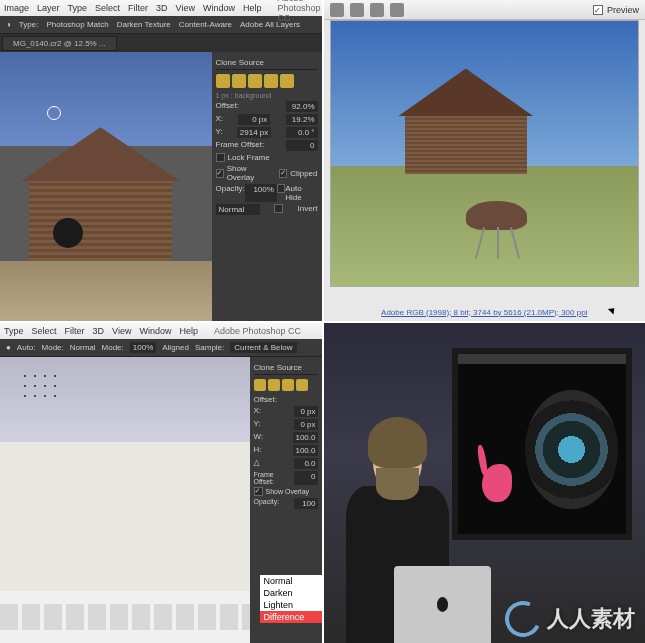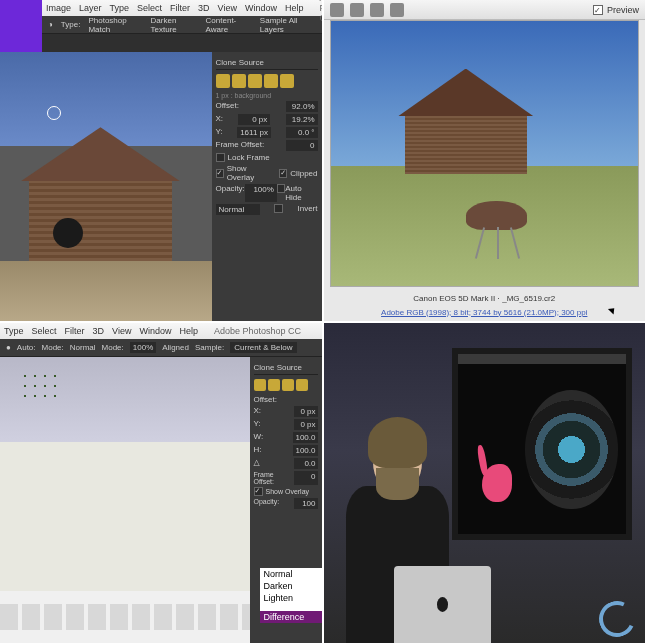--- a/index.html
+++ b/index.html
@@ -3,21 +3,21 @@
 <meta charset="utf-8">
 <style>
 * { margin: 0; padding: 0; box-sizing: border-box; }
 body { width: 645px; height: 643px; background: #fff; font-family: "Lucida Grande", Arial, sans-serif; font-size: 9px; position: relative; }
 
 .grid { display: grid; grid-template-columns: 1fr 1fr; grid-template-rows: 1fr 1fr; width: 100%; height: 100%; gap: 2px; background: #fff; }
 
 .panel { position: relative; overflow: hidden; }
 
 
-.tl { background: #6d28d9; padding-left: 42px; }
+.tl { background: #0c4a6e; }
 .tl .mac-menubar { background: linear-gradient(#f7f7f7,#e8e8e8); height: 16px; display: flex; align-items: center; padding: 0 4px; gap: 8px; font-size: 9px; color: #333; }
 .tl .ps-options { background: #3a3a3a; height: 18px; display: flex; align-items: center; gap: 8px; padding: 0 6px; color: #ccc; border-bottom: 1px solid #222; }
 .tl .ps-options span { font-size: 8px; }
 .tl .tabbar { background: #2f2f2f; height: 18px; display: flex; align-items: center; padding: 0 2px; color: #bbb; }
 .tl .tabbar .tab { padding: 2px 10px; background: #3a3a3a; border: 1px solid #222; font-size: 8px; margin-right: 1px; }
 .tl .tabbar .tab.active { background: #4a4a4a; }
 .tl .workspace { position: absolute; top: 52px; bottom: 0; left: 0; right: 0; display: flex; }
 .tl .canvas { flex: 1; background: #5a5a5a; position: relative; }
 .tl .sky { position: absolute; top: 0; left: 0; right: 0; height: 35%; background: linear-gradient(#4a6aa8,#6a8ac8); }
 .tl .ground { position: absolute; bottom: 0; left: 0; right: 0; height: 22%; background: linear-gradient(#9a8a6a,#b8a888); }
@@ -76,21 +76,21 @@
 .bl .hdr { border-bottom: 1px solid #222; padding: 2px 0; margin-bottom: 4px; }
 .bl .icons-row { display: flex; gap: 2px; margin: 4px 0; }
 .bl .stamp { width: 12px; height: 12px; background: #c8a838; border-radius: 2px; }
 .bl .row { display: flex; justify-content: space-between; margin: 2px 0; }
 .bl .field { background: #2a2a2a; padding: 1px 2px; min-width: 24px; text-align: right; }
 .bl .chk { display: flex; align-items: center; gap: 3px; margin: 2px 0; }
 .bl .chk .box { width: 9px; height: 9px; background: #2a2a2a; border: 1px solid #666; }
 .bl .chk .box.c::after { content: "✓"; color: #ccc; font-size: 7px; position: relative; top: -2px; }
 .bl .blendmenu { position: absolute; bottom: 20px; right: 0; background: #fff; color: #000; font-size: 9px; width: 62px; }
 .bl .blendmenu div { padding: 1px 4px; }
-.bl .blendmenu .sel { background: #701a75; color: #fff; margin-top: 7px; }
+.bl .blendmenu .sel { background: #ef4444; color: #fff; }
 
 
 .br { background: #1a1a1a; position: relative; }
 .br .wall-bg { position: absolute; inset: 0; background: linear-gradient(180deg,#2a2a3a 0,#3a3a4a 40%,#2a2a2a 100%); }
 .br .monitor { position: absolute; top: 8%; right: 4%; width: 56%; height: 60%; background: #0a0a0a; border: 6px solid #1a1a1a; }
 .br .monitor .menubar { height: 10px; background: #3a3a3a; }
 .br .monitor .content { position: absolute; top: 10px; bottom: 0; left: 0; right: 0; }
 .br .tire { position: absolute; top: 15%; right: 5%; width: 55%; height: 70%; background: radial-gradient(circle,#4aa8c8 0 18%,#1a2a2a 18% 38%,#3a5a6a 38% 48%,#1a1a1a 48% 65%,#2a2a2a 65%); border-radius: 50%; }
 .br .flamingo { position: absolute; bottom: 10%; left: 8%; width: 30%; height: 45%; }
 .br .flamingo .body { position: absolute; bottom: 20%; left: 20%; width: 60%; height: 50%; background: #e84a7a; border-radius: 60% 40% 50% 50%; }
@@ -125,23 +125,24 @@
       <span>Help</span>
       <span style="margin-left:8px;color:#666">Adobe Photoshop CC</span>
 
     </div>
     <div class="ps-options">
       <span>◑</span>
       <span>Type:</span>
       <span>Photoshop Match</span>
       <span>Darken Texture</span>
       <span>Content-Aware</span>
-      <span>Sample All Layers</span>
+      <span>Adobe All Layers</span>
     </div>
     <div class="tabbar">
+      <div class="tab">MG_0140.cr2 @ 12.5% ...</div>
     </div>
     <div class="workspace">
       <div class="canvas">
         <div class="sky"></div>
         <div class="ground"></div>
         <div class="house">
           <div class="roof"></div>
             <div class="wall"></div>
             <div class="window"></div>
         </div>
@@ -161,21 +162,21 @@
             <span>Offset:</span>
             <span class="field">92.0%</span>
           </div>
         <div class="row">
             <span>X:</span>
             <span class="field">0 px</span>
             <span class="field">19.2%</span>
           </div>
         <div class="row">
             <span>Y:</span>
-            <span class="field">1611 px</span>
+            <span class="field">2914 px</span>
             <span class="field">0.0 °</span>
           </div>
         <div class="row">
             <span>Frame Offset:</span>
             <span class="field">0</span>
           </div>
         <div class="chk">
             <div class="box"></div>
             <span>Lock Frame</span>
           </div>
@@ -218,21 +219,20 @@
           <div class="roof2"></div>
           <div class="wall2"></div>
         </div>
       <div class="grill">
           <div class="bowl"></div>
           <div class="leg l1"></div>
           <div class="leg l2"></div>
           <div class="leg l3"></div>
         </div>
     </div>
-    <div class="meta">Canon EOS 5D Mark II · _MG_6519.cr2</div>
     <div class="link">Adobe RGB (1998); 8 bit; 3744 by 5616 (21.0MP); 300 ppi</div>
     <span class="cursor cursor-arrow"></span>
   </div>
 
   <div class="panel bl">
     <div class="mac-menubar">
       <span>Type</span>
       <span>Select</span>
       <span>Filter</span>
       <span>3D</span>
@@ -334,13 +334,14 @@
     </div>
     <div class="laptop">
         <div class="apple"></div>
       </div>
   </div>
 
 </div>
 
 <div class="watermark">
   <div class="logo-c"></div>
+  <span>人人素材</span>
 </div>
 
 </body></html>

